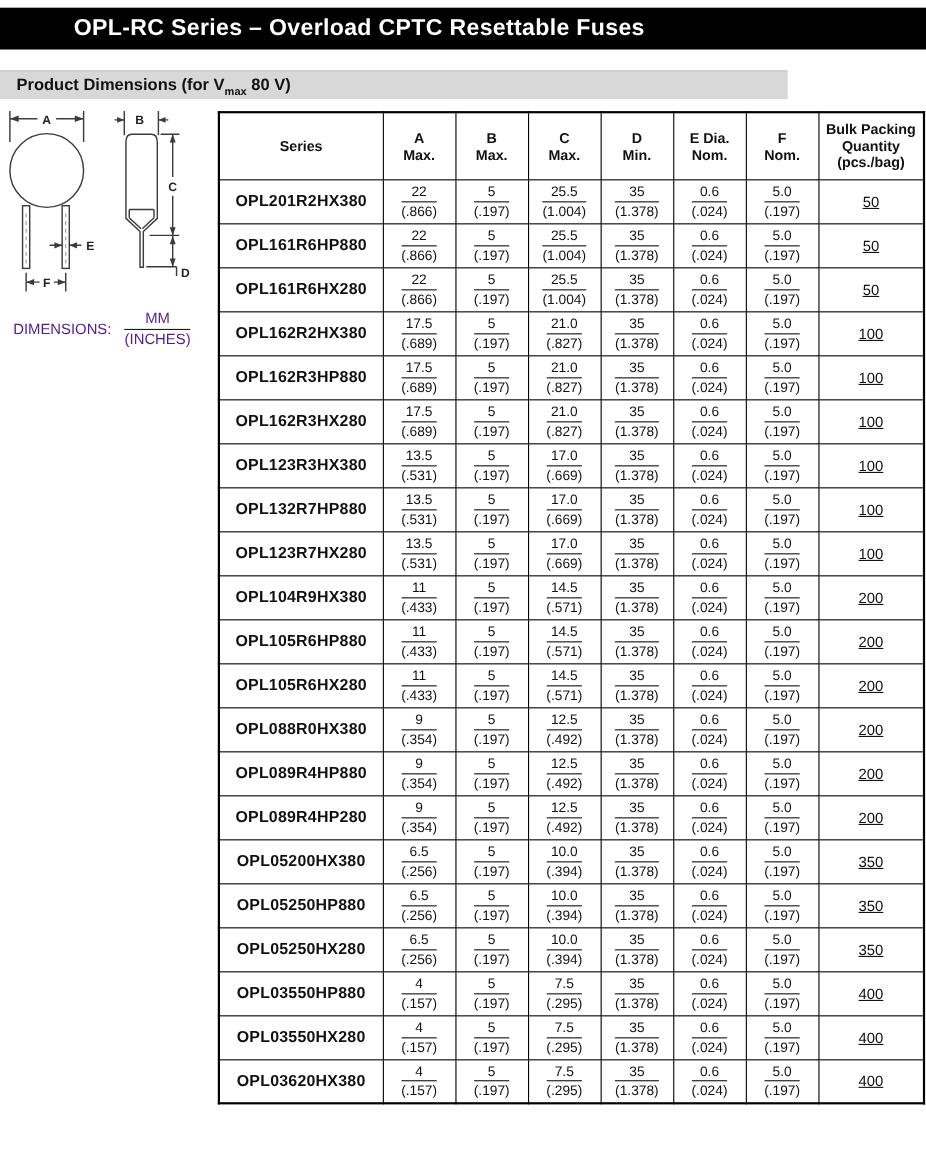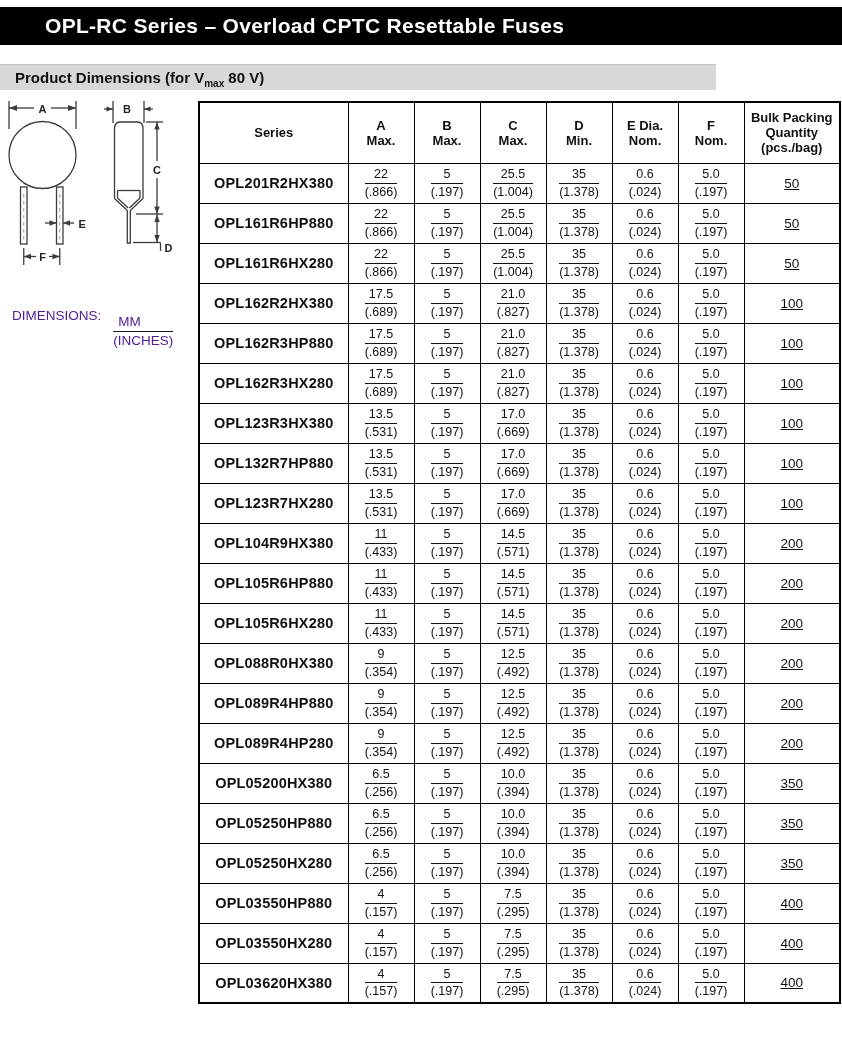--- a/index.html
+++ b/index.html
@@ -2,34 +2,34 @@
 <html><head>
 <meta charset="utf-8">
 <style>
   html,body{margin:0;padding:0;}
   body{
     width:842px;height:1053px;position:relative;background:#fff;
     font-family:"Liberation Sans",sans-serif;color:#111;overflow:hidden;
   }
   .titlebar{position:absolute;left:0;top:7px;width:842px;height:38px;background:#000;}
   .titlebar .ttl{display:block;color:#fff;font-weight:bold;font-size:21px;line-height:38px;
-    padding-left:45px;letter-spacing:.3px;white-space:nowrap;}
+    padding-left:67px;letter-spacing:.3px;white-space:nowrap;}
   .sectionbar{position:absolute;left:0;top:64px;width:716px;height:26px;background:#d8d8d8;
     border-top:1px solid #c3c3c3;box-sizing:border-box;}
   .sectionbar .txt{font-weight:bold;font-size:15px;line-height:25px;padding-left:15px;}
   .sectionbar sub{font-size:10px;font-weight:bold;}
 
   .diagram{position:absolute;left:0;top:98px;}
   .diagram text{font-family:"Liberation Sans",sans-serif;font-size:11px;font-weight:bold;fill:#222;}
 
   .dims-note{position:absolute;left:12px;top:282px;display:flex;align-items:center;gap:12px;
     font-size:13.5px;color:#4c1d95;}
   .dims-note .frac2{display:inline-flex;flex-direction:column;align-items:center;line-height:16px;}
   .dims-note .mm2{border-bottom:1.5px solid #1a1a1a;width:100%;box-sizing:border-box;
-    text-align:left;padding:0 5px 1px;margin-top:32px;}
+    text-align:center;padding:0 5px 1px;}
   .dims-note .in2{padding-top:1px;}
 
   table.spec{position:absolute;left:198px;top:101px;border-collapse:collapse;table-layout:fixed;
     background:#fff;border:2px solid #000;}
   table.spec th,table.spec td{border:1.5px solid #000;text-align:center;vertical-align:middle;
     padding:0;overflow:hidden;}
   table.spec thead tr{height:61px;}
   table.spec tbody tr{height:40px;}
   table.spec th{font-size:13px;line-height:15px;font-weight:bold;}
   td.model{text-align:left;padding-left:13px;font-size:14.5px;letter-spacing:.2px;font-weight:bold;}

